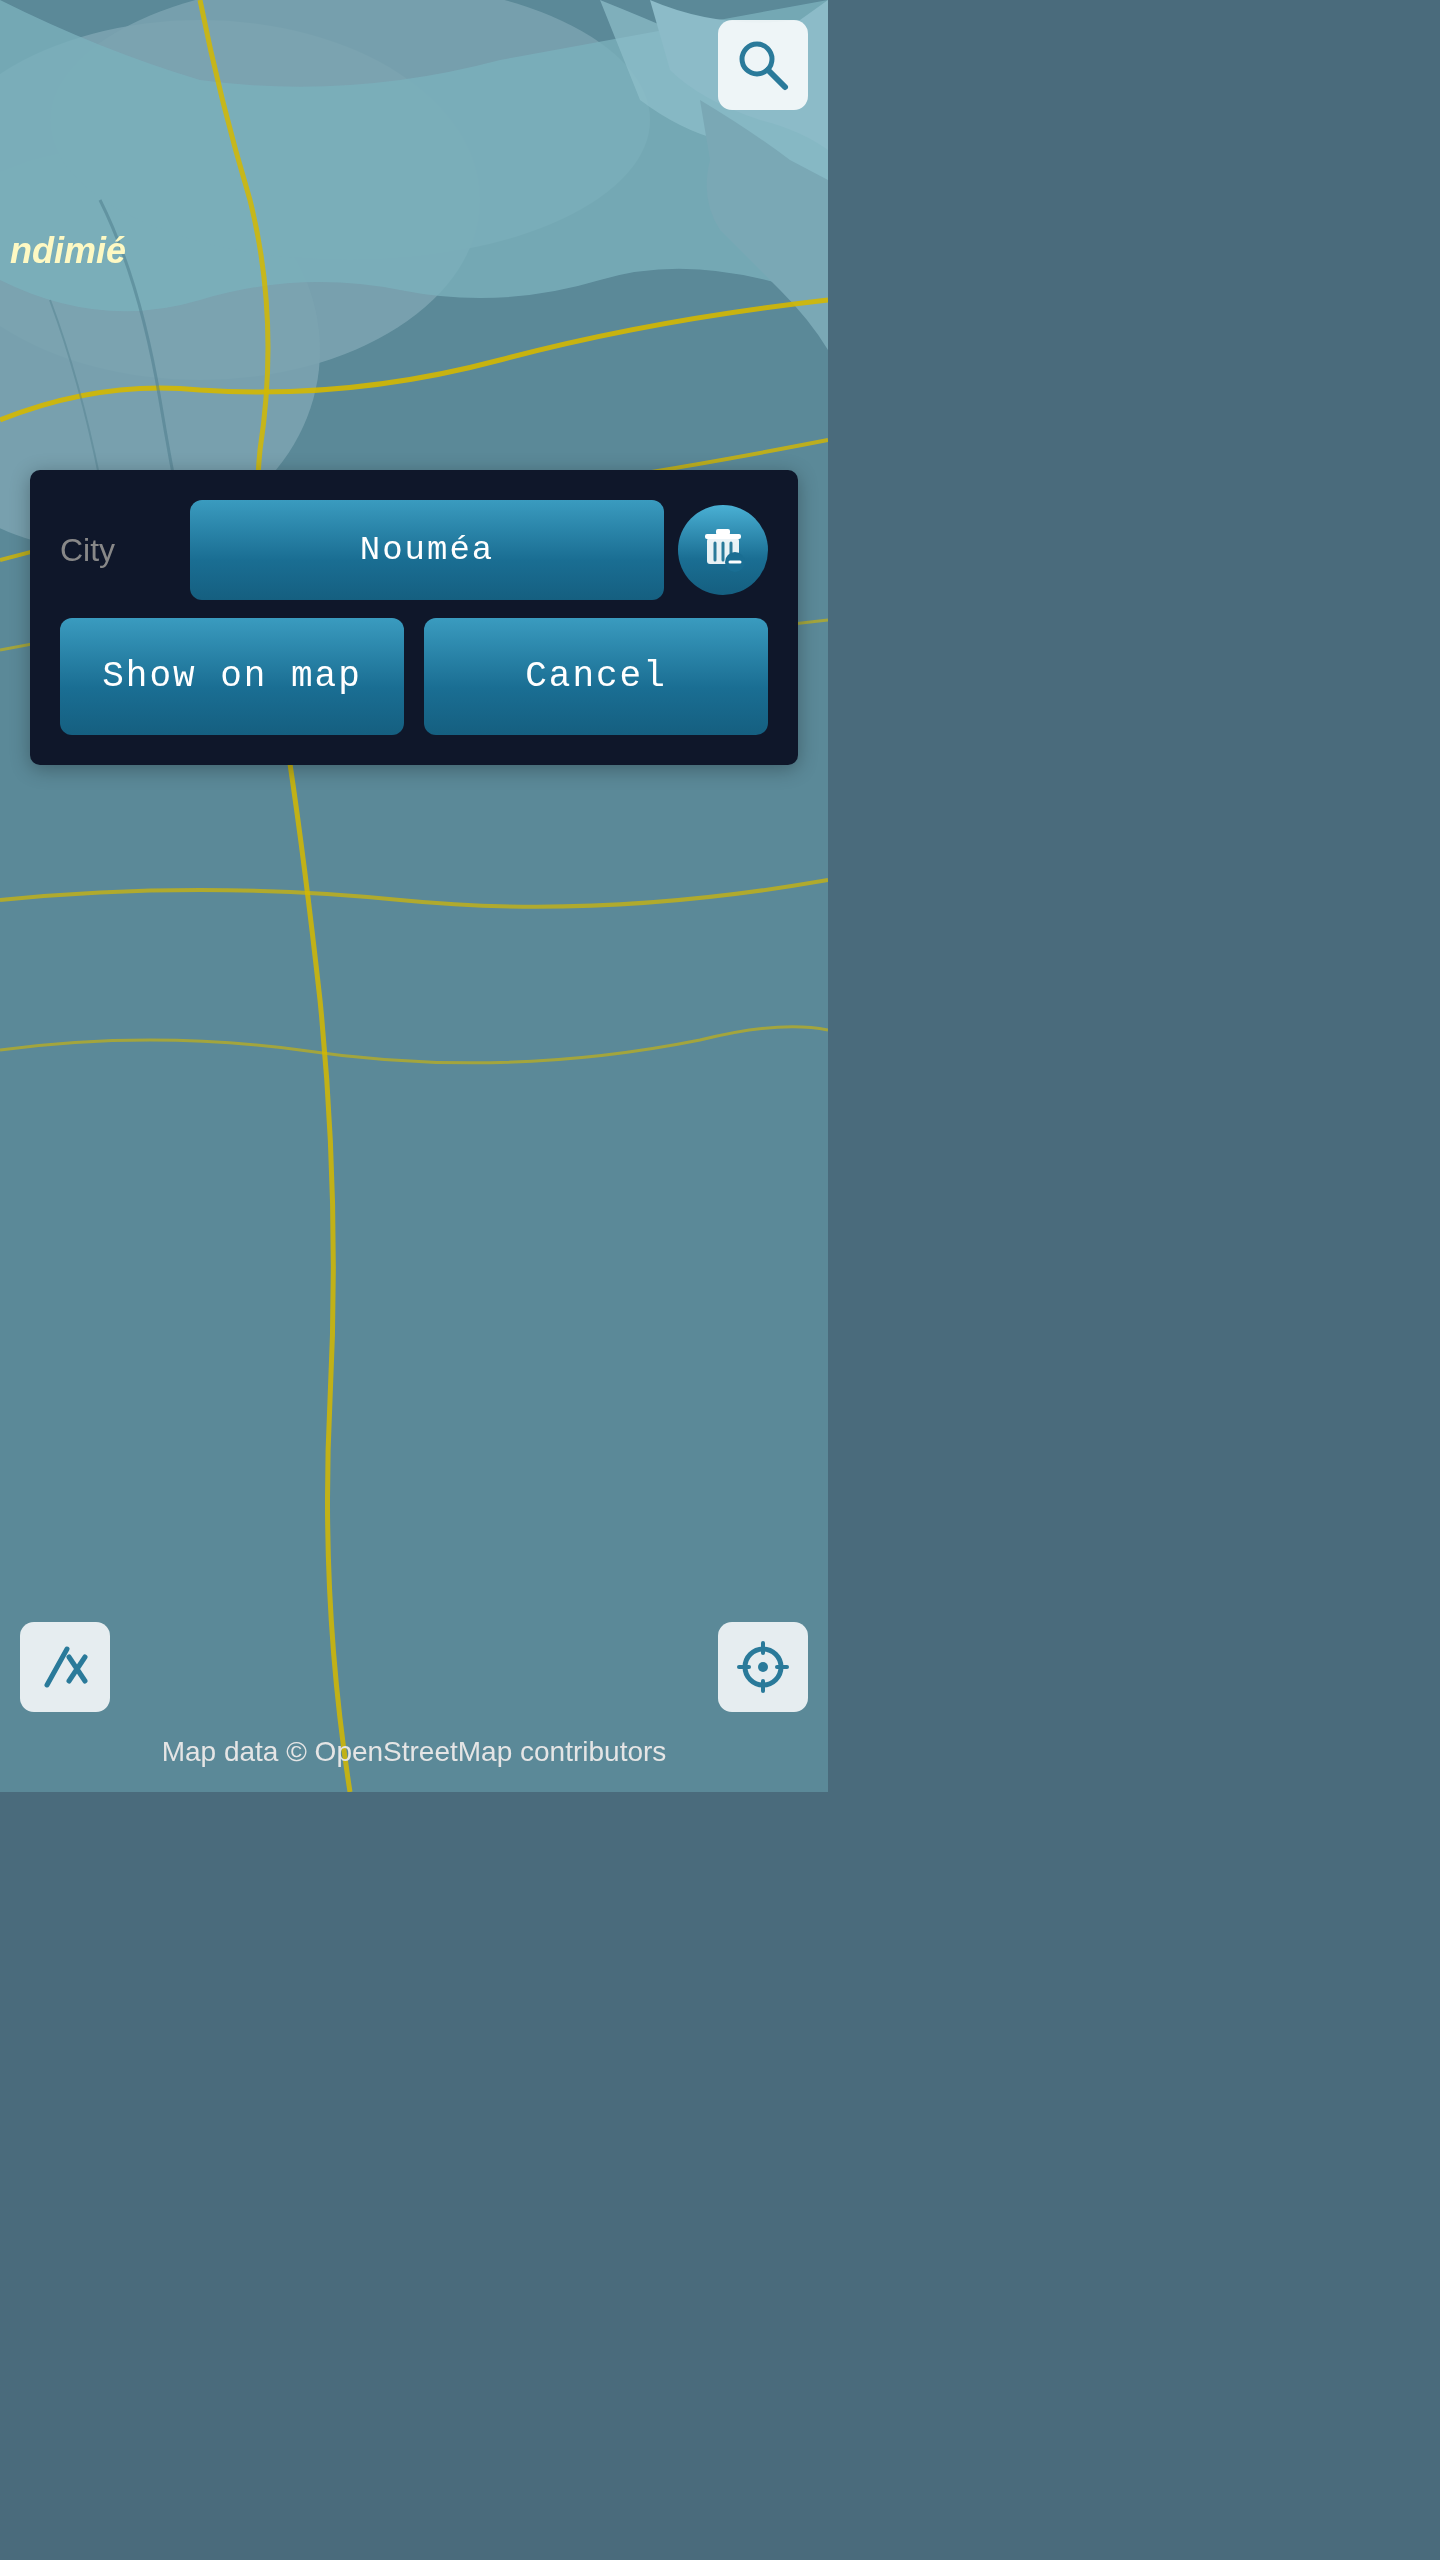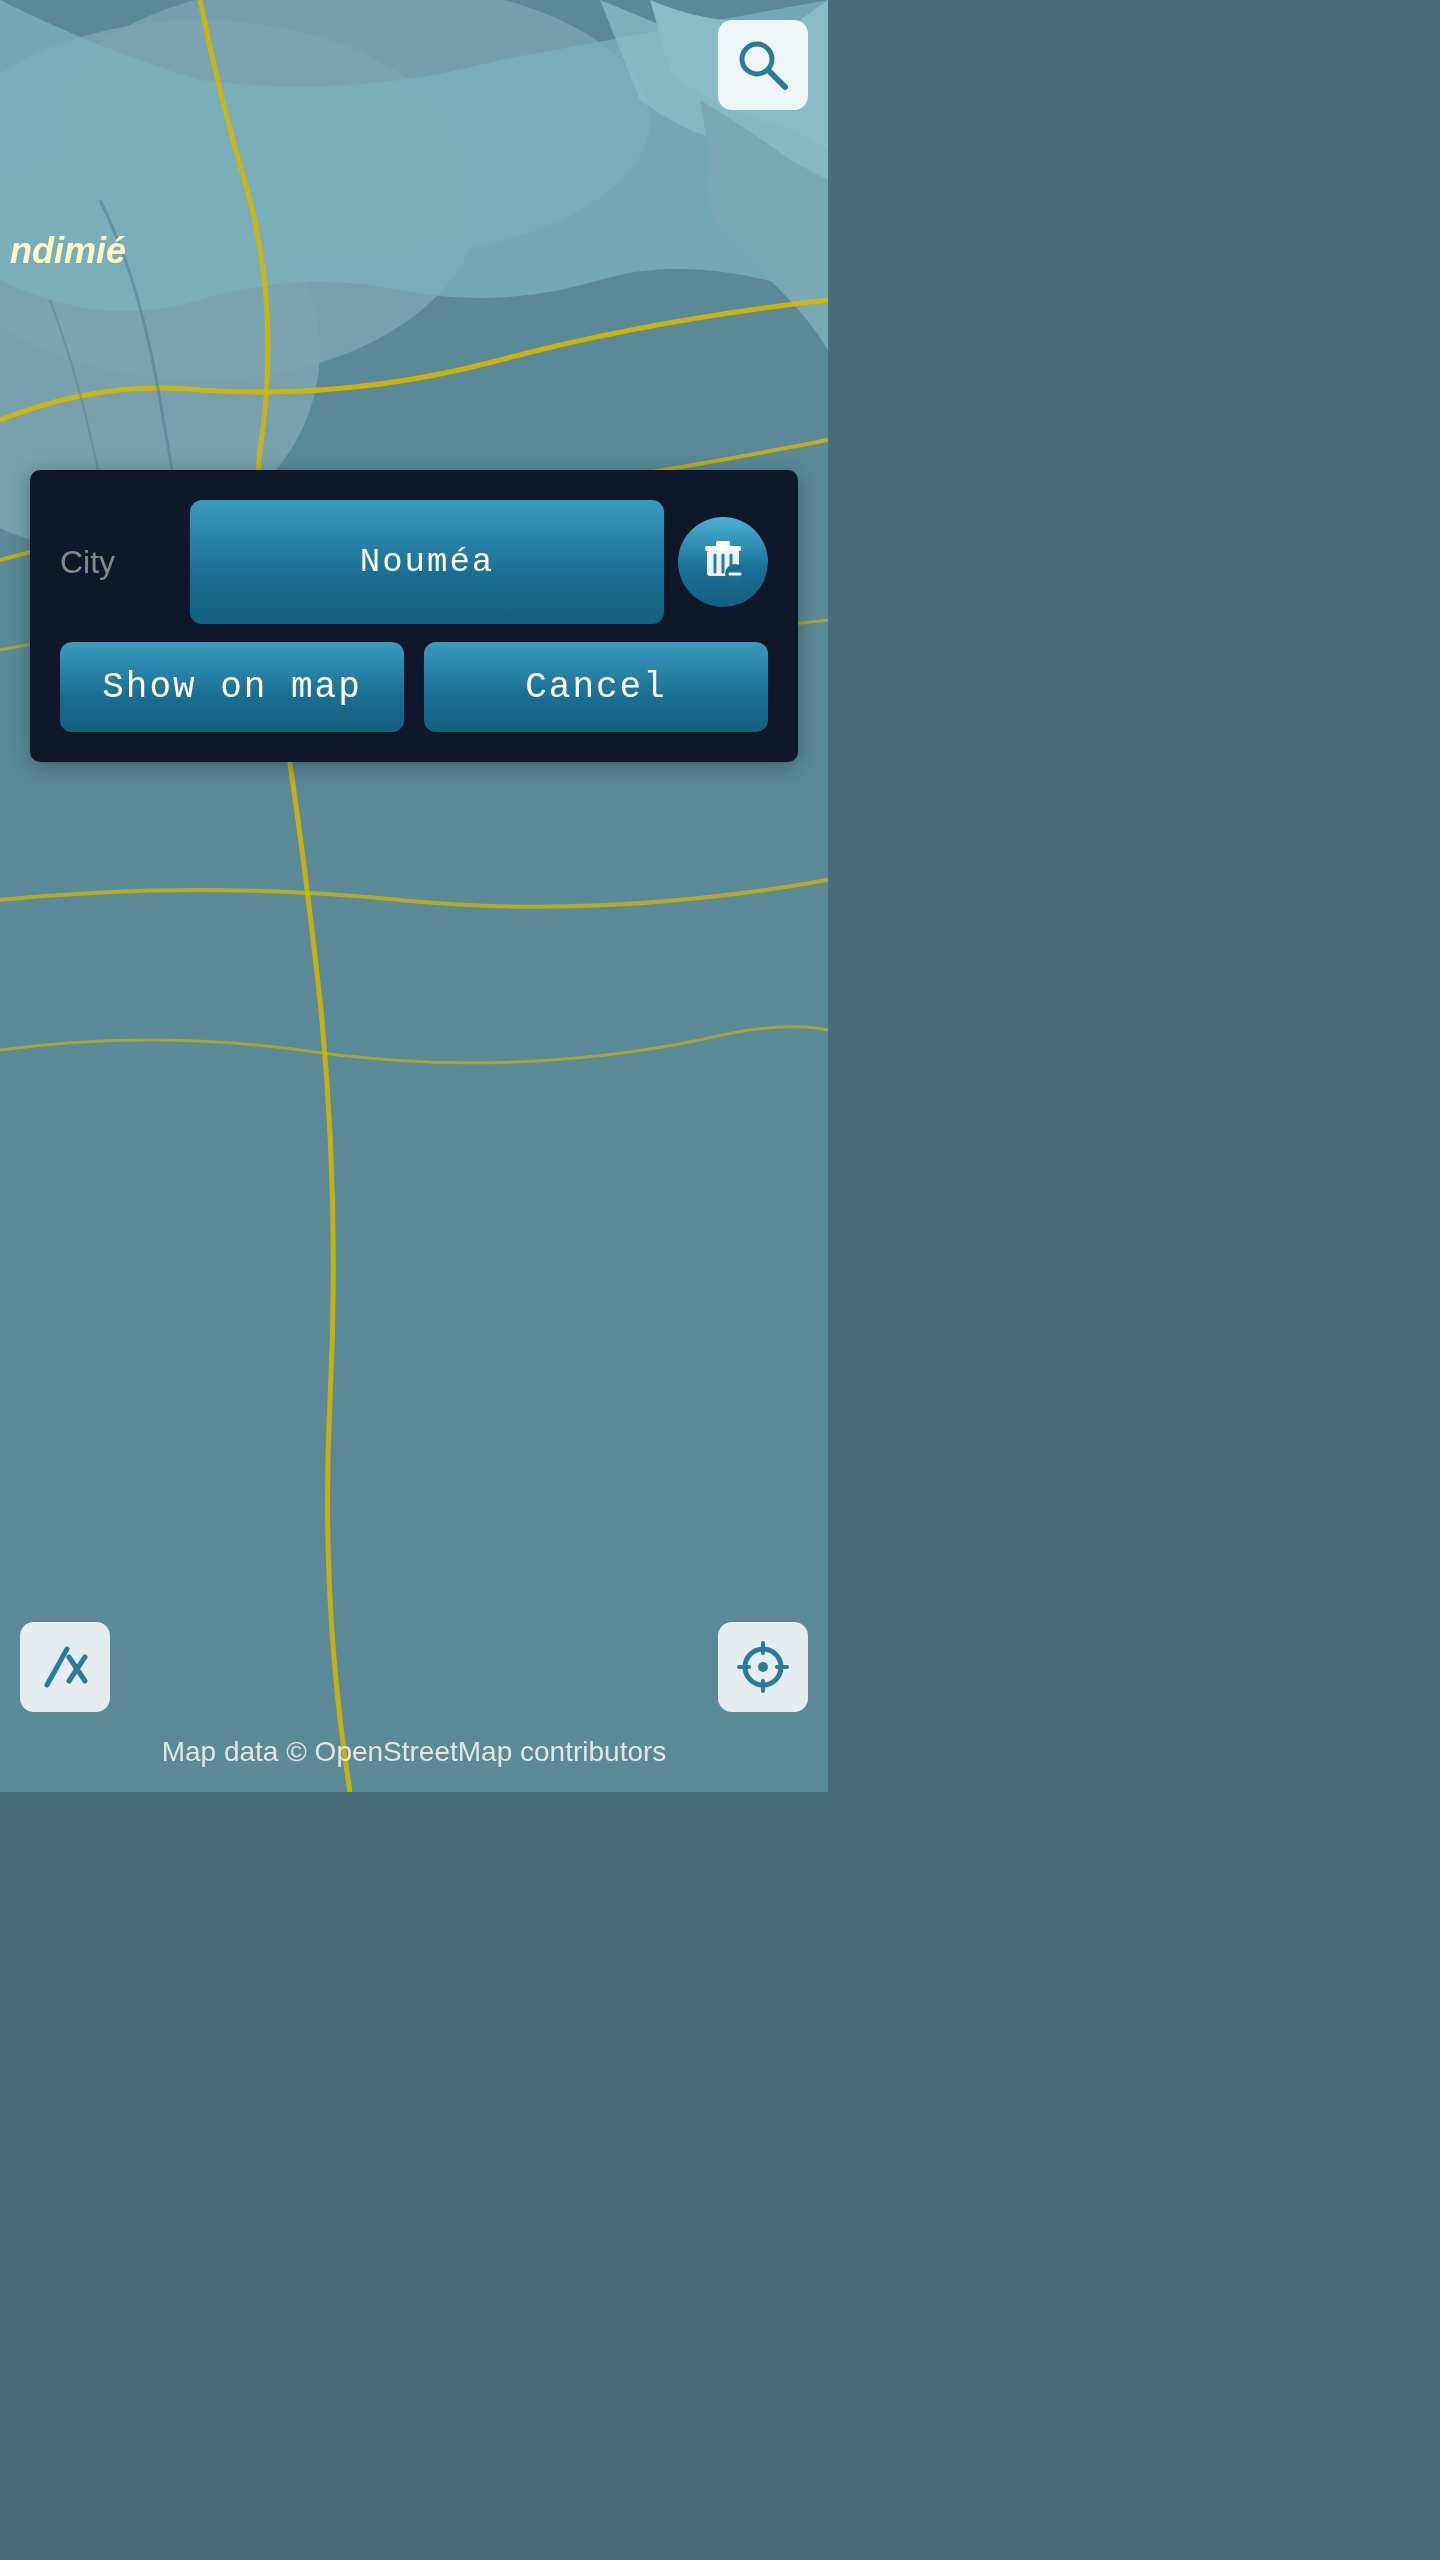--- a/index.html
+++ b/index.html
@@ -133,21 +133,21 @@
     .form-label {
       width: 130px;
       font-size: 32px;
       color: #888;
       font-family: sans-serif;
       flex-shrink: 0;
     }
 
     .form-value-btn {
       flex: 1;
-      height: 124px;
+      height: 100px;
       background: linear-gradient(180deg, #3a9bbf 0%, #1a6e93 60%, #155f80 100%);
       border: none;
       border-radius: 12px;
       color: white;
       font-size: 34px;
       font-family: 'Courier New', Courier, monospace;
       cursor: pointer;
       display: flex;
       align-items: center;
       justify-content: center;
@@ -170,21 +170,21 @@
 
     
     .action-row {
       display: flex;
       gap: 20px;
       margin-top: 10px;
     }
 
     .action-btn {
       flex: 1;
-      height: 90px;
+      height: 117px;
       border: none;
       border-radius: 12px;
       background: linear-gradient(180deg, #3a9bbf 0%, #1a6e93 60%, #155f80 100%);
       color: white;
       font-size: 36px;
       font-family: 'Courier New', Courier, monospace;
       cursor: pointer;
       letter-spacing: 2px;
     }
   </style>

